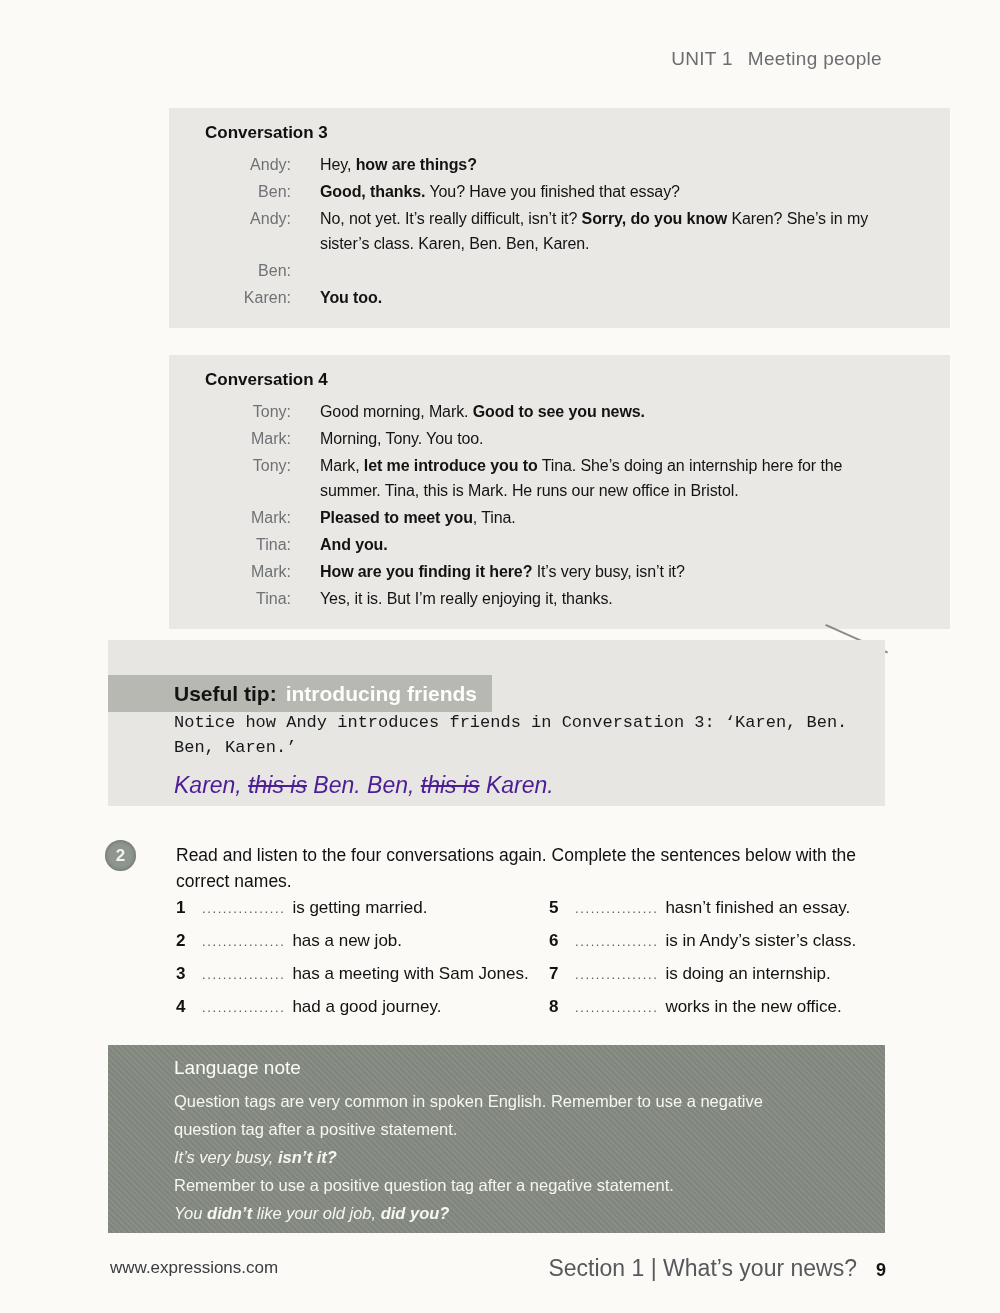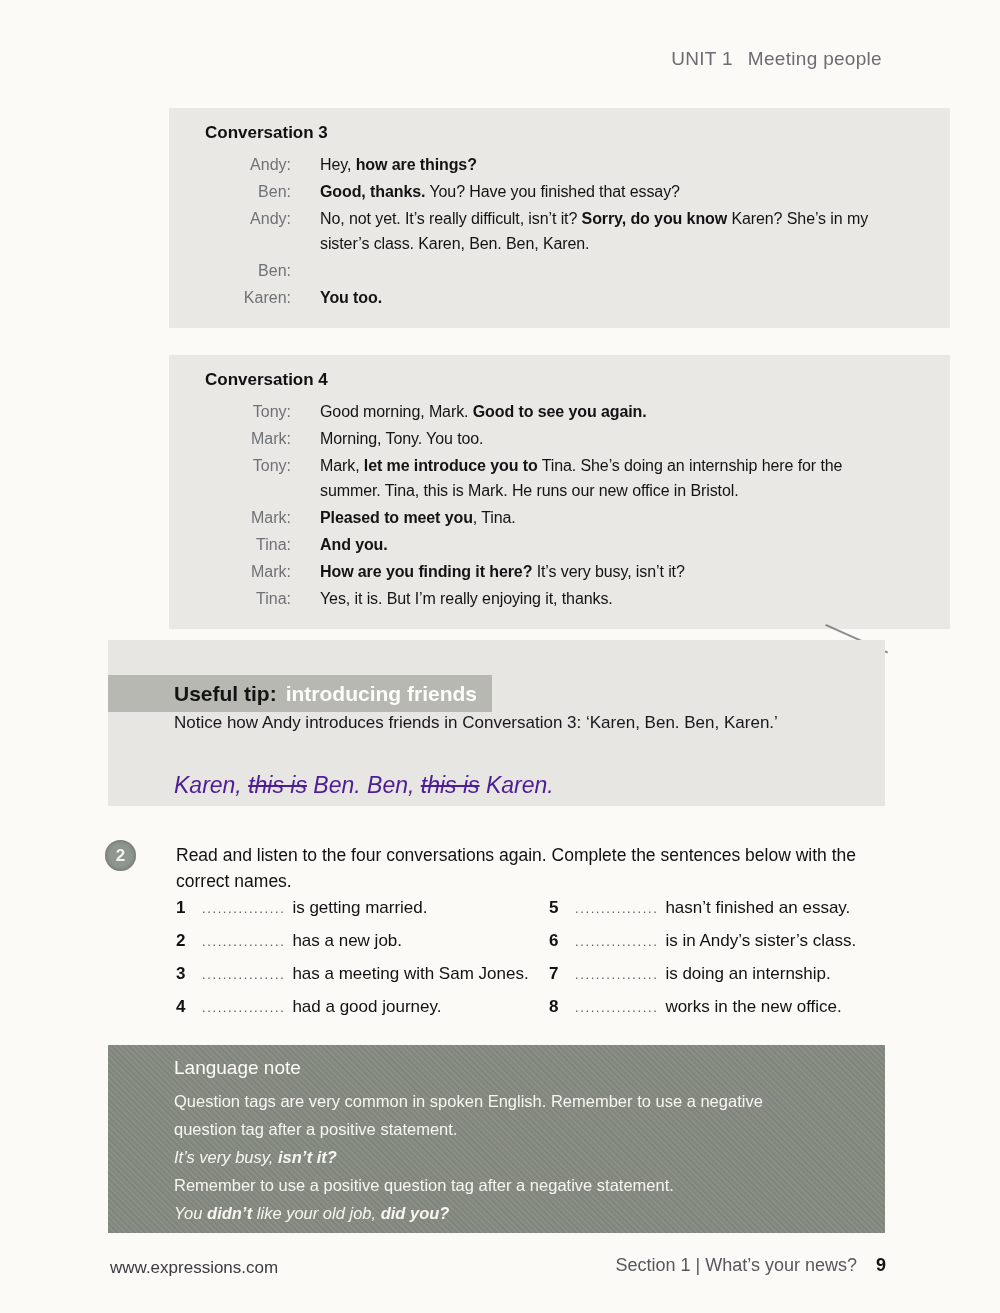--- a/index.html
+++ b/index.html
@@ -44,21 +44,21 @@
     position:absolute;left:108px;top:640px;width:777px;height:166px;
     background:#e7e6e3;
   }
   .tip-strip{
     position:absolute;left:0;top:18px;width:384px;height:37px;
     background:#b6b8b1;
     display:flex;align-items:center;margin-top:17px;
   }
   .tip-label{font-weight:bold;font-size:21px;color:#131313;margin-left:66px;}
   .tip-topic{font-weight:bold;font-size:21px;color:#fdfdfb;margin-left:9px;}
-  .tip-body{position:absolute;left:66px;top:70px;right:30px;}
+  .tip-body{position:absolute;left:66px;top:70px;right:30px;font-family:Liberation Mono, monospace;}
   .tip-body .rich-line{font-size:17px;line-height:25px;color:#16181a;}
   .tip-example{
     position:absolute;left:66px;top:132px;
     font-size:23px;color:#4c1d95;
   }
 
   
   .pen-mark{
     position:absolute;left:826px;top:624px;width:68px;height:1.5px;
     background:#5c5d60;transform:rotate(24deg);transform-origin:left top;opacity:.7;
@@ -98,21 +98,21 @@
   .note-title{
     position:absolute;left:66px;top:12px;
     font-weight:normal;font-size:19px;color:#fbfbf8;
   }
   .note-body{position:absolute;left:66px;top:44px;right:60px;}
   .note-body .rich-line{font-size:16.5px;line-height:25px;color:#f6f6f2;margin-bottom:3px;}
 
   
   .footer-site{position:absolute;left:110px;top:1258px;font-size:17px;color:#3a3c3f;}
   .footer-right{position:absolute;right:114px;top:1255px;display:flex;align-items:baseline;gap:19px;}
-  .footer-section{font-size:18px;color:#56585b;}
+  .footer-section{font-size:23px;color:#56585b;}
   .footer-page{font-size:18px;font-weight:bold;color:#131313;}
 
   
   .b{font-weight:bold;}
   .i{font-style:italic;}
   .s{text-decoration:line-through;}
 </style>
 </head>
 <body>
 
@@ -145,21 +145,21 @@
           <div class="line"><span class="b">You too.</span></div>
         </div>
       </div>
   </section>
 
   <section class="conv-box conv4">
     <div class="conv-title">Conversation 4</div>
     <div>
         <div class="turn">
           <span class="speaker">Tony:</span>
-          <div class="line"><span>Good morning, Mark. </span><span class="b">Good to see you again.</span></div>
+          <div class="line"><span>Good morning, Mark. </span><span class="b">Good to see you news.</span></div>
         </div>
         <div class="turn">
           <span class="speaker">Mark:</span>
           <div class="line"><span>Morning, Tony. You too.</span></div>
         </div>
         <div class="turn">
           <span class="speaker">Tony:</span>
           <div class="line"><span>Mark, </span><span class="b">let me introduce you to</span><span> Tina. She’s doing an internship here for the summer. Tina, this is Mark. He runs our new office in Bristol.</span></div>
         </div>
         <div class="turn">

